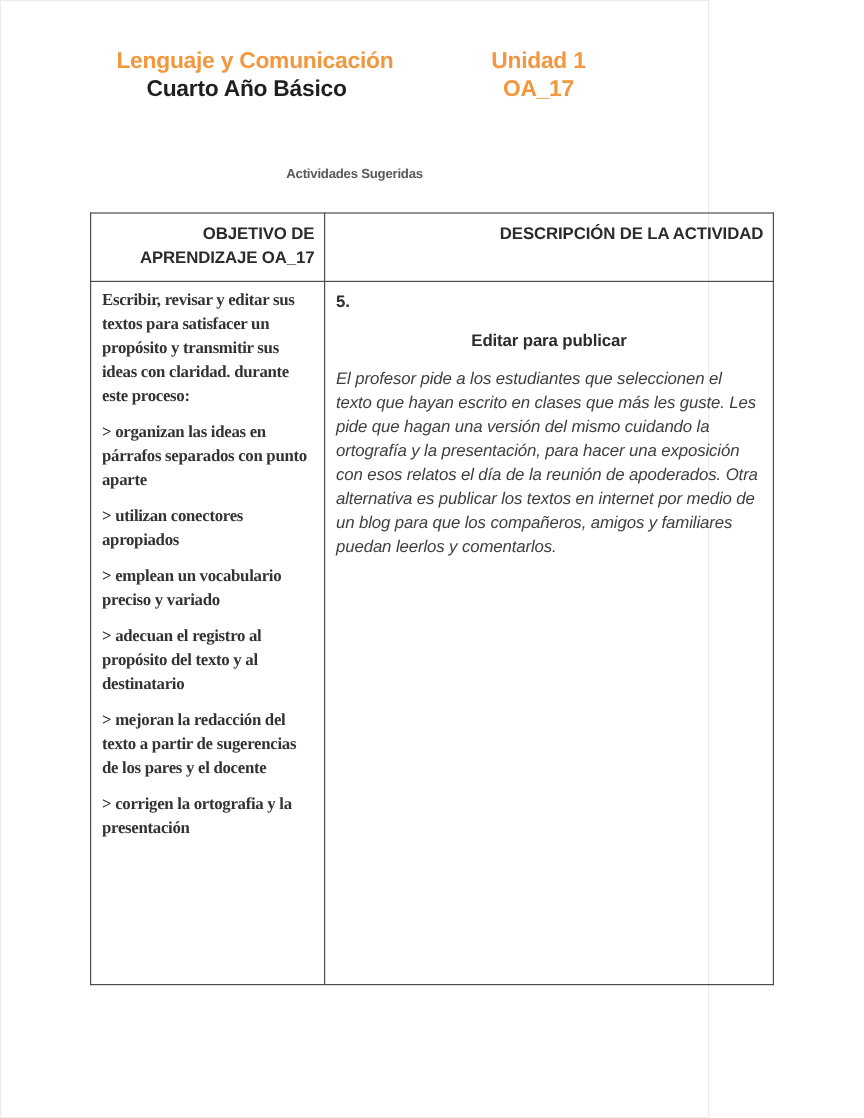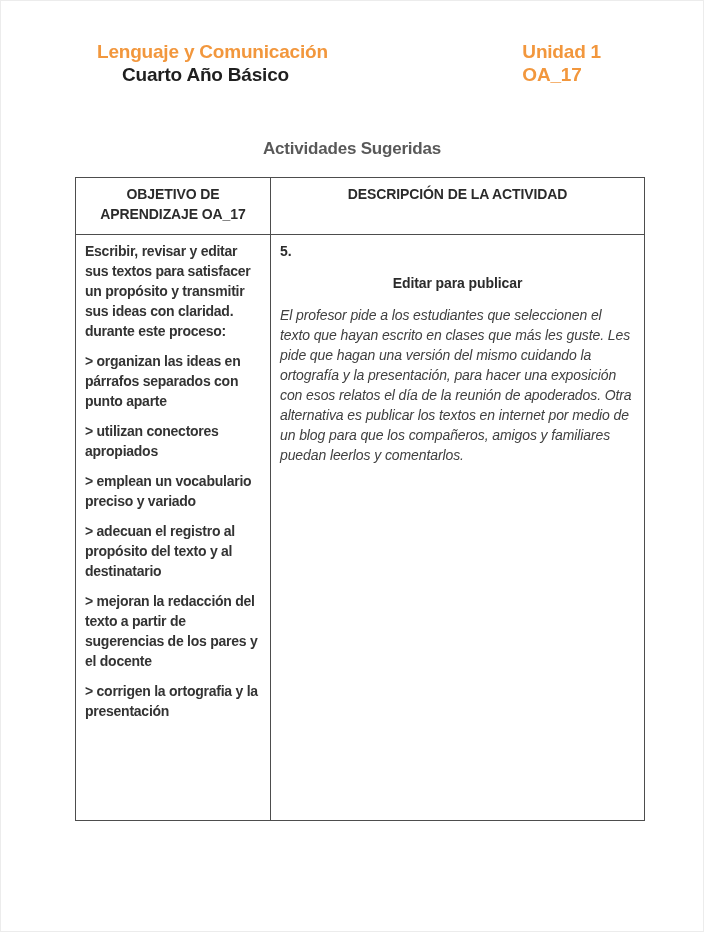--- a/index.html
+++ b/index.html
@@ -12,21 +12,21 @@
   *{box-sizing:border-box;margin:0;padding:0;}
   html,body{width:720px;height:932px;}
   body{
     background:#ffffff;
     font-family:"Liberation Sans", sans-serif;
     color:var(--body-text);
     position:relative;
     overflow:hidden;
   }
   .page{
-    width:704px;height:932px;
+    width:591px;height:932px;
     background:#fff;
     outline:1px solid #ececec;
     outline-offset:-1px;
     position:relative;
   }
   
   .doc-header{
     position:absolute;
     left:97px; right:103px; top:40px;
     display:flex;
@@ -35,28 +35,28 @@
   }
   .doc-header .left div,
   .doc-header .right div{
     font-size:19px;
     font-weight:bold;
     line-height:23px;
     letter-spacing:-0.2px;
   }
   .subject{color:var(--accent-orange);}
   .grade{color:var(--near-black);margin-left:25px;}
-  .right{text-align:left;}
+  .right{text-align:center;}
   .unit, .oa{color:var(--accent-orange);}
   
   .section-title{
     position:absolute;
     left:0; right:0; top:139px;
     text-align:center;
-    font-size:17px;
+    font-size:11px;
     font-weight:bold;
     color:var(--title-gray);
     letter-spacing:-0.2px;
   }
   
   table.activities{
     position:absolute;
     left:75px; top:177px;
     width:569px;
     border-collapse:collapse;
@@ -70,33 +70,33 @@
   }
   col.c-objective{width:195px;}
   col.c-description{width:374px;}
   th{
     font-weight:bold;
     color:#2B2B2B;
     padding:6px 8px 10px 8px;
     line-height:20px;
     letter-spacing:-0.1px;
   }
-  th.obj-h{text-align:center;}
-  th.desc-h{text-align:center;}
+  th.obj-h{text-align:right;}
+  th.desc-h{text-align:right;}
   td{
     padding:6px 9px;
     height:586px;
   }
   .objective-cell{
     font-weight:bold;
     color:#333333;
     line-height:20px;
     letter-spacing:-0.25px;
   }
-  .objective-cell p{margin:0 0 10px 0;}
+  .objective-cell p{margin:0 0 10px 0;font-family:Liberation Serif, serif;}
   .activity-cell{
     color:#404040;
     line-height:20px;
     letter-spacing:-0.1px;
   }
   .activity-number{
     font-weight:bold;
     color:#2B2B2B;
     margin:0 0 12px 0;
   }

